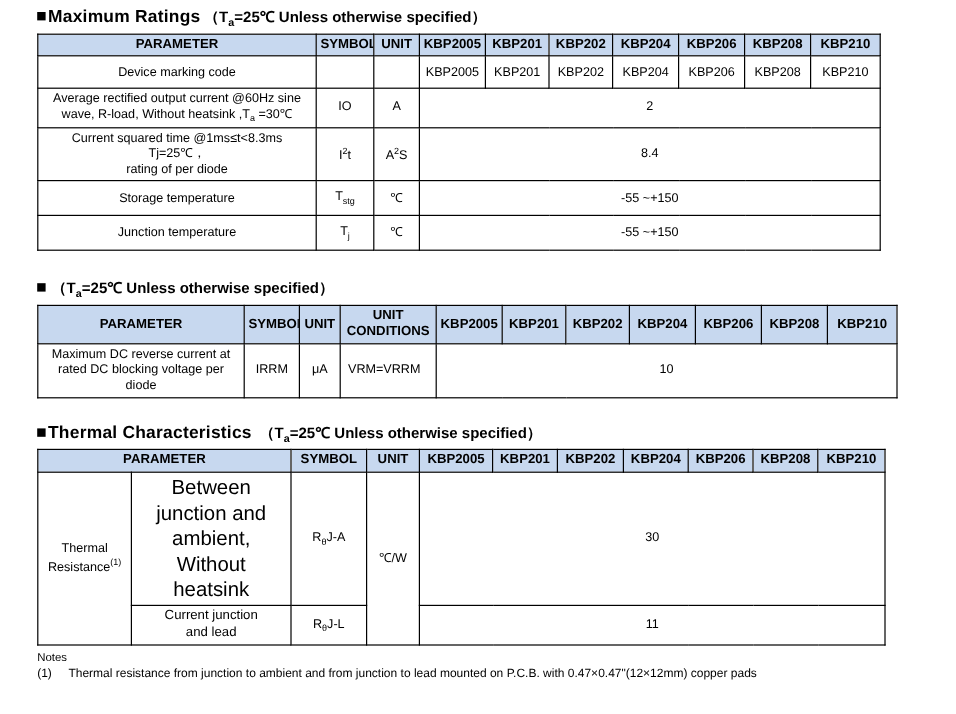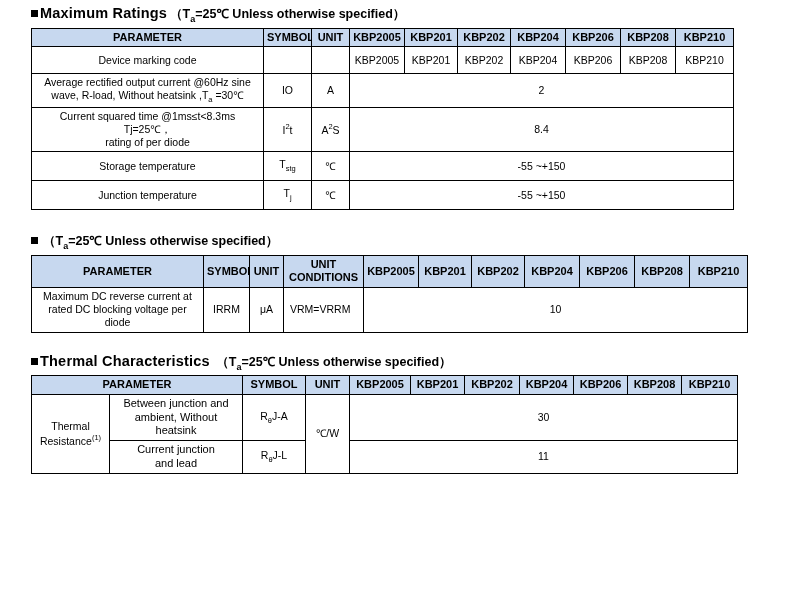--- a/index.html
+++ b/index.html
@@ -276,34 +276,41 @@
         <th>KBP208</th>
         <th>KBP210</th>
       </tr>
     </thead>
     <tbody>
       <tr style="height:44px">
         <td rowspan="2" class="param">
           <span>Thermal</span><br>
           <span>Resistance</span><span class="sup">(1)</span>
         </td>
-        <td class="param" style="font-size:11px">
+        <td class="param" style="font-size:17px">
           <span>Between junction and</span><br>
           <span>ambient, Without</span><br>
           <span>heatsink</span>
         </td>
         <td><span>R</span><span class="sub">θ</span><span>J-A</span></td>
         <td rowspan="2">℃/W</td>
         <td colspan="7">30</td>
       </tr>
       <tr style="height:32px">
         <td class="param" style="font-size:11px">
           <span>Current junction</span><br>
           <span>and lead</span>
         </td>
         <td><span>R</span><span class="sub">θ</span><span>J-L</span></td>
         <td colspan="7">11</td>
       </tr>
     </tbody>
   </table>
 
+  <div class="notes">
+    <div class="notes-title">Notes</div>
+    <div class="note-row">
+      <div class="note-num">(1)</div>
+      <div class="note-txt">Thermal resistance from junction to ambient and from junction to lead mounted on P.C.B. with 0.47×0.47"(12×12mm) copper pads</div>
+    </div>
+  </div>
 
 </div>
 
 </body></html>

